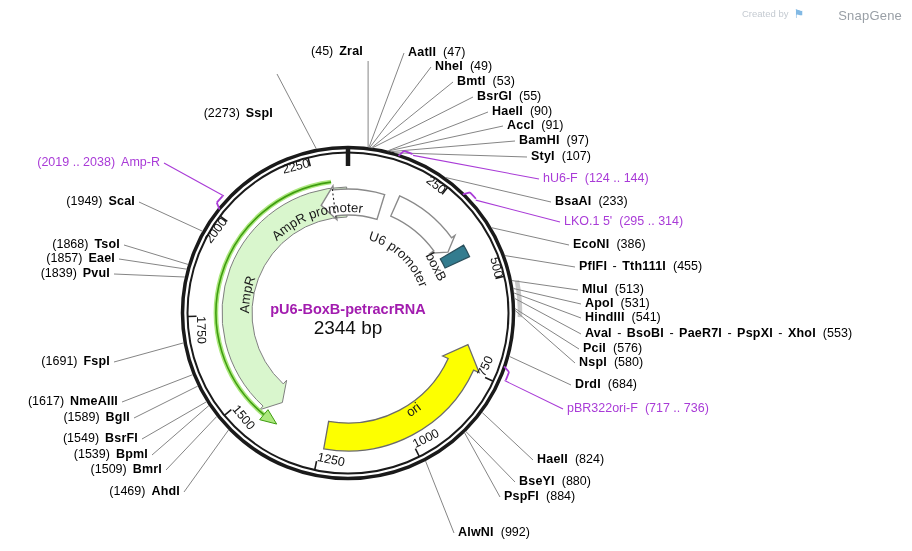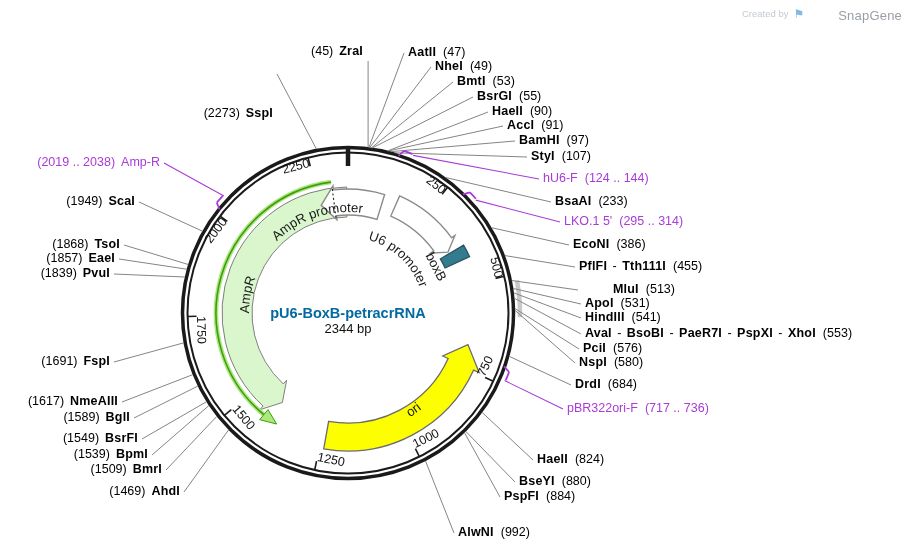--- a/index.html
+++ b/index.html
@@ -8,22 +8,22 @@
   #map-svg{position:absolute;left:0;top:0;}
   #labels{position:absolute;left:0;top:0;width:816px;height:551px;pointer-events:none;}
   .lab{position:absolute;white-space:nowrap;font-size:12.5px;color:#000;line-height:1.1;pointer-events:auto;}
   .lab b{font-weight:bold;letter-spacing:.2px;}
   .lab .pos{font-weight:normal;}
   .lab .pos.after{margin-left:7px;}
   .lab .pos.before{margin-right:6px;}
   .lab .sep{font-weight:normal;padding:0 2px;}
   .plab{font-weight:normal;}
   .title-wrap{position:absolute;text-align:center;transform:translate(-50%,-50%);}
-  .ptitle{font-size:14.5px;font-weight:bold;color:#0369a1;white-space:nowrap;}
-  .psize{font-size:13px;color:#111;margin-top:0;}
+  .ptitle{font-size:14.5px;font-weight:bold;color:#a21caf;white-space:nowrap;}
+  .psize{font-size:19px;color:#111;margin-top:0;}
   #watermark{position:absolute;top:8px;right:10px;display:flex;align-items:flex-start;gap:5px;}
   #watermark .created{font-size:9.5px;color:#c4cad1;}
   #watermark .flag{font-size:12px;color:#82b9e4;line-height:1;}
   #watermark .brand{font-size:13px;color:#999fa6;letter-spacing:.2px;margin-left:29px;}
 </style>
 </head>
 <body>
 
 <div id="stage">
   <svg id="map-svg" width="912" height="551" viewBox="0 0 912 551">
@@ -123,21 +123,21 @@
       <div class="lab" style="left: 435px; top: 67px; transform: translate(0px, -50%);"><b>NheI</b><span class="pos after">(49)</span></div>
       <div class="lab" style="left: 457px; top: 82px; transform: translate(0px, -50%);"><b>BmtI</b><span class="pos after">(53)</span></div>
       <div class="lab" style="left: 477px; top: 97px; transform: translate(0px, -50%);"><b>BsrGI</b><span class="pos after">(55)</span></div>
       <div class="lab" style="left: 492px; top: 112px; transform: translate(0px, -50%);"><b>HaeII</b><span class="pos after">(90)</span></div>
       <div class="lab" style="left: 507px; top: 126px; transform: translate(0px, -50%);"><b>AccI</b><span class="pos after">(91)</span></div>
       <div class="lab" style="left: 519px; top: 141px; transform: translate(0px, -50%);"><b>BamHI</b><span class="pos after">(97)</span></div>
       <div class="lab" style="left: 531px; top: 157px; transform: translate(0px, -50%);"><b>StyI</b><span class="pos after">(107)</span></div>
       <div class="lab" style="left: 555px; top: 202px; transform: translate(0px, -50%);"><b>BsaAI</b><span class="pos after">(233)</span></div>
       <div class="lab" style="left: 573px; top: 245px; transform: translate(0px, -50%);"><b>EcoNI</b><span class="pos after">(386)</span></div>
       <div class="lab" style="left: 579px; top: 267px; transform: translate(0px, -50%);"><b>PflFI</b><span class="sep"> - </span><b>Tth111I</b><span class="pos after">(455)</span></div>
-      <div class="lab" style="left: 613px; top: 290px; transform: translate(0px, -50%);"><b>MluI</b><span class="pos after">(513)</span></div>
+      <div class="lab" style="left: 582px; top: 290px; transform: translate(0px, -50%);"><b>MluI</b><span class="pos after">(513)</span></div>
       <div class="lab" style="left: 585px; top: 304px; transform: translate(0px, -50%);"><b>ApoI</b><span class="pos after">(531)</span></div>
       <div class="lab" style="left: 585px; top: 318px; transform: translate(0px, -50%);"><b>HindIII</b><span class="pos after">(541)</span></div>
       <div class="lab" style="left: 585px; top: 334px; transform: translate(0px, -50%);"><b>AvaI</b><span class="sep"> - </span><b>BsoBI</b><span class="sep"> - </span><b>PaeR7I</b><span class="sep"> - </span><b>PspXI</b><span class="sep"> - </span><b>XhoI</b><span class="pos after">(553)</span></div>
       <div class="lab" style="left: 583px; top: 349px; transform: translate(0px, -50%);"><b>PciI</b><span class="pos after">(576)</span></div>
       <div class="lab" style="left: 579px; top: 363px; transform: translate(0px, -50%);"><b>NspI</b><span class="pos after">(580)</span></div>
       <div class="lab" style="left: 575px; top: 385px; transform: translate(0px, -50%);"><b>DrdI</b><span class="pos after">(684)</span></div>
       <div class="lab" style="left: 537px; top: 460px; transform: translate(0px, -50%);"><b>HaeII</b><span class="pos after">(824)</span></div>
       <div class="lab" style="left: 519px; top: 482px; transform: translate(0px, -50%);"><b>BseYI</b><span class="pos after">(880)</span></div>
       <div class="lab" style="left: 504px; top: 497px; transform: translate(0px, -50%);"><b>PspFI</b><span class="pos after">(884)</span></div>
       <div class="lab" style="left: 458px; top: 533px; transform: translate(0px, -50%);"><b>AlwNI</b><span class="pos after">(992)</span></div>

